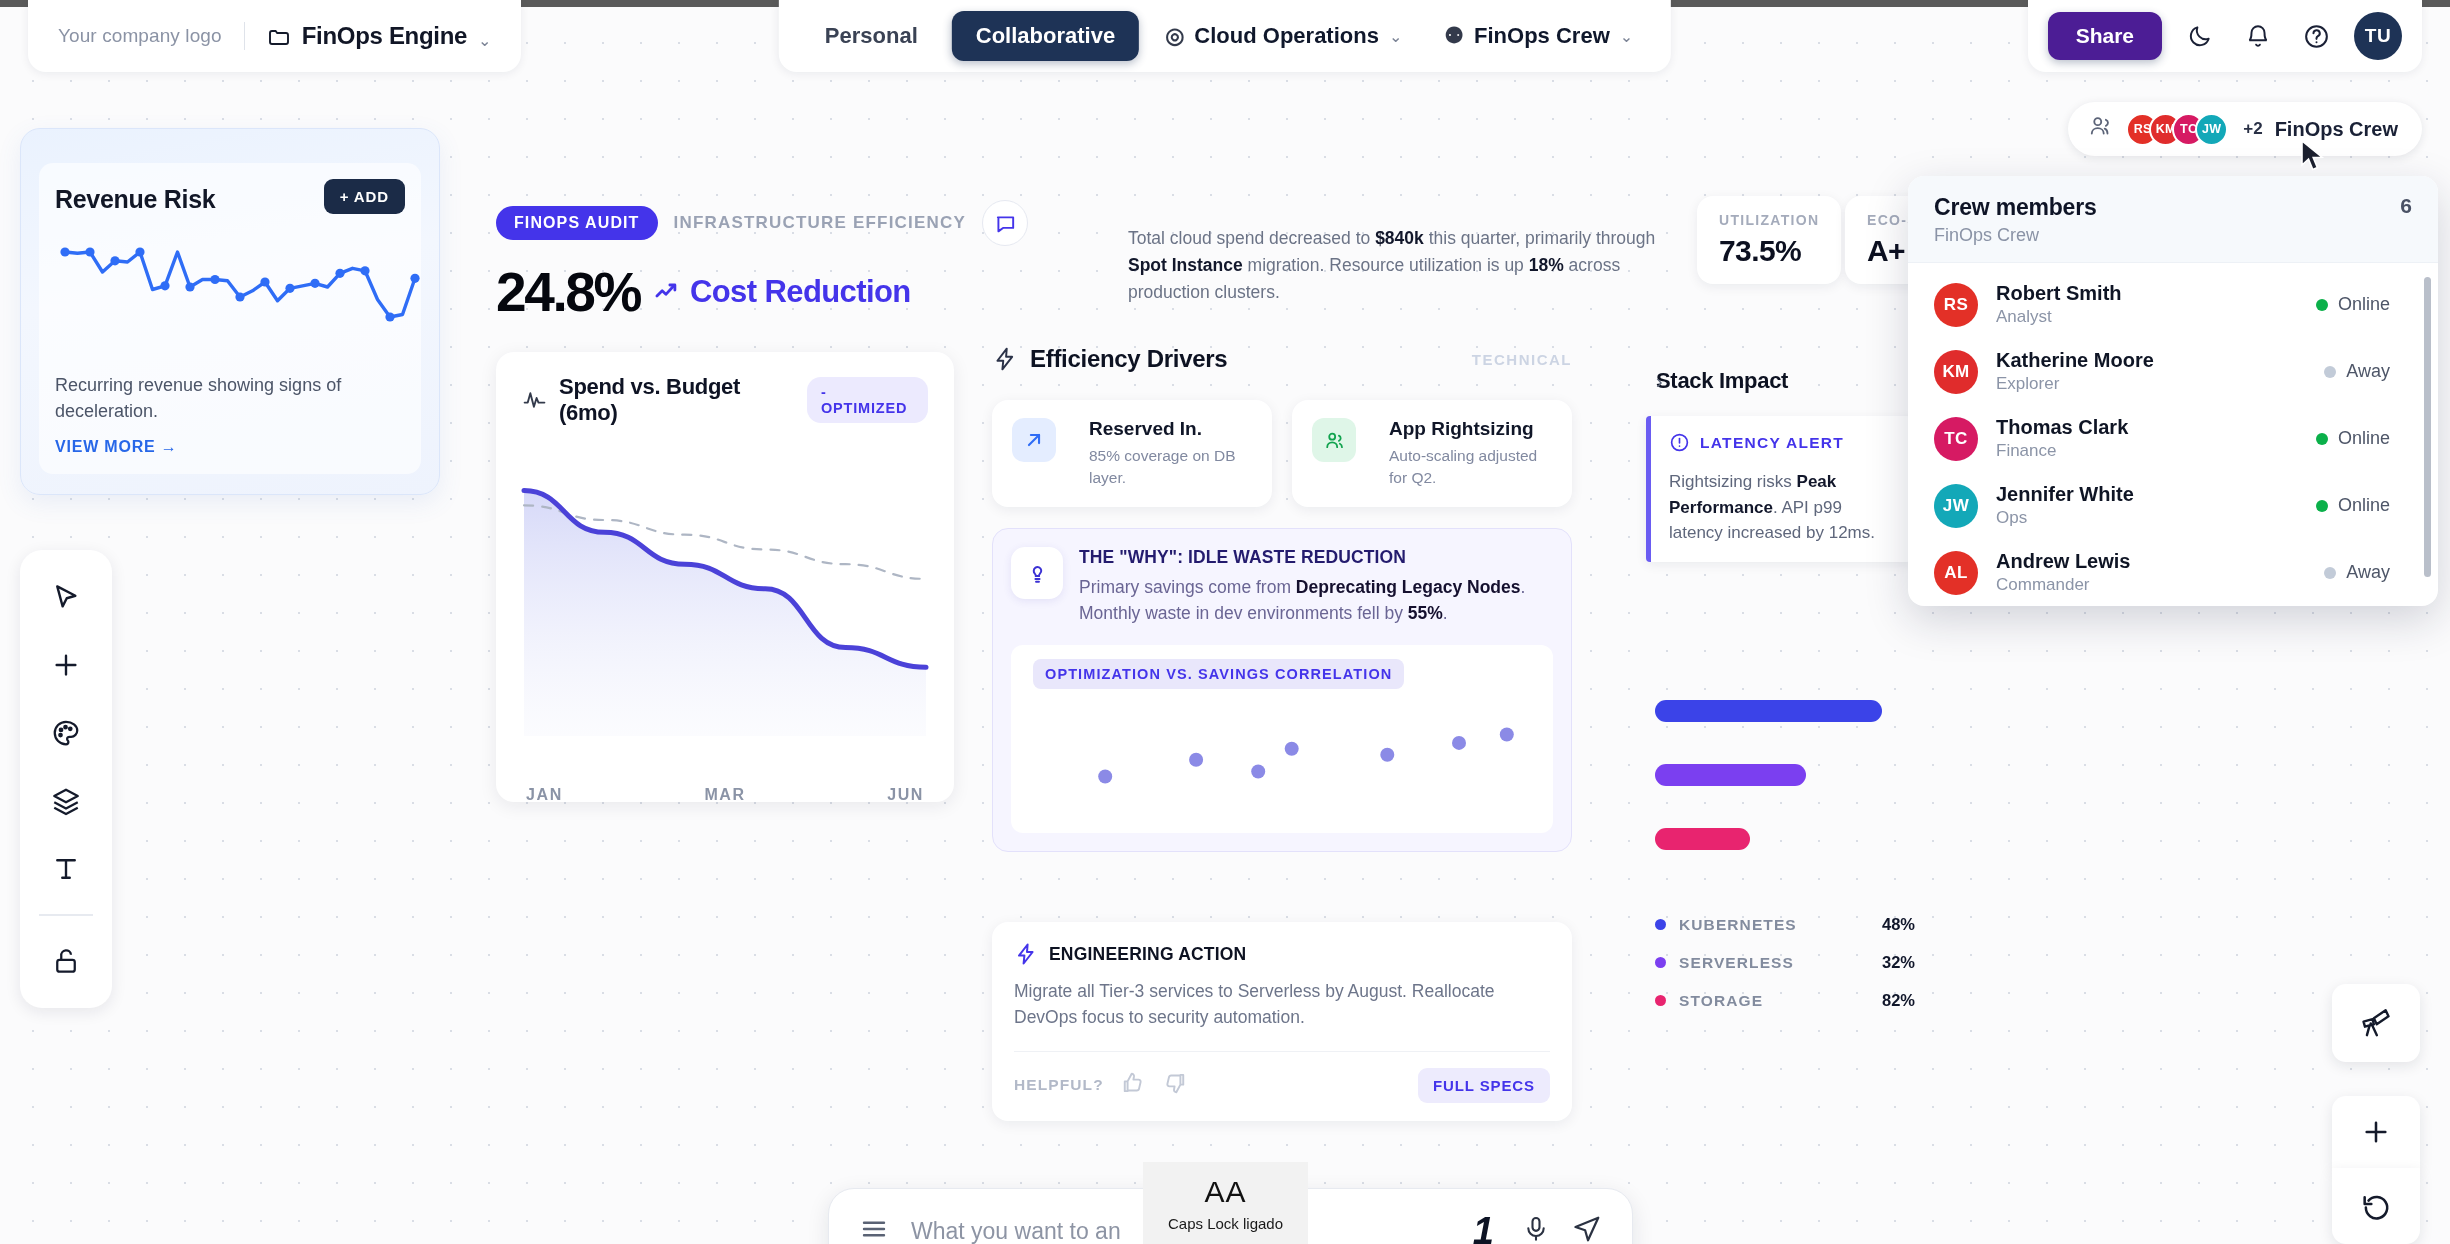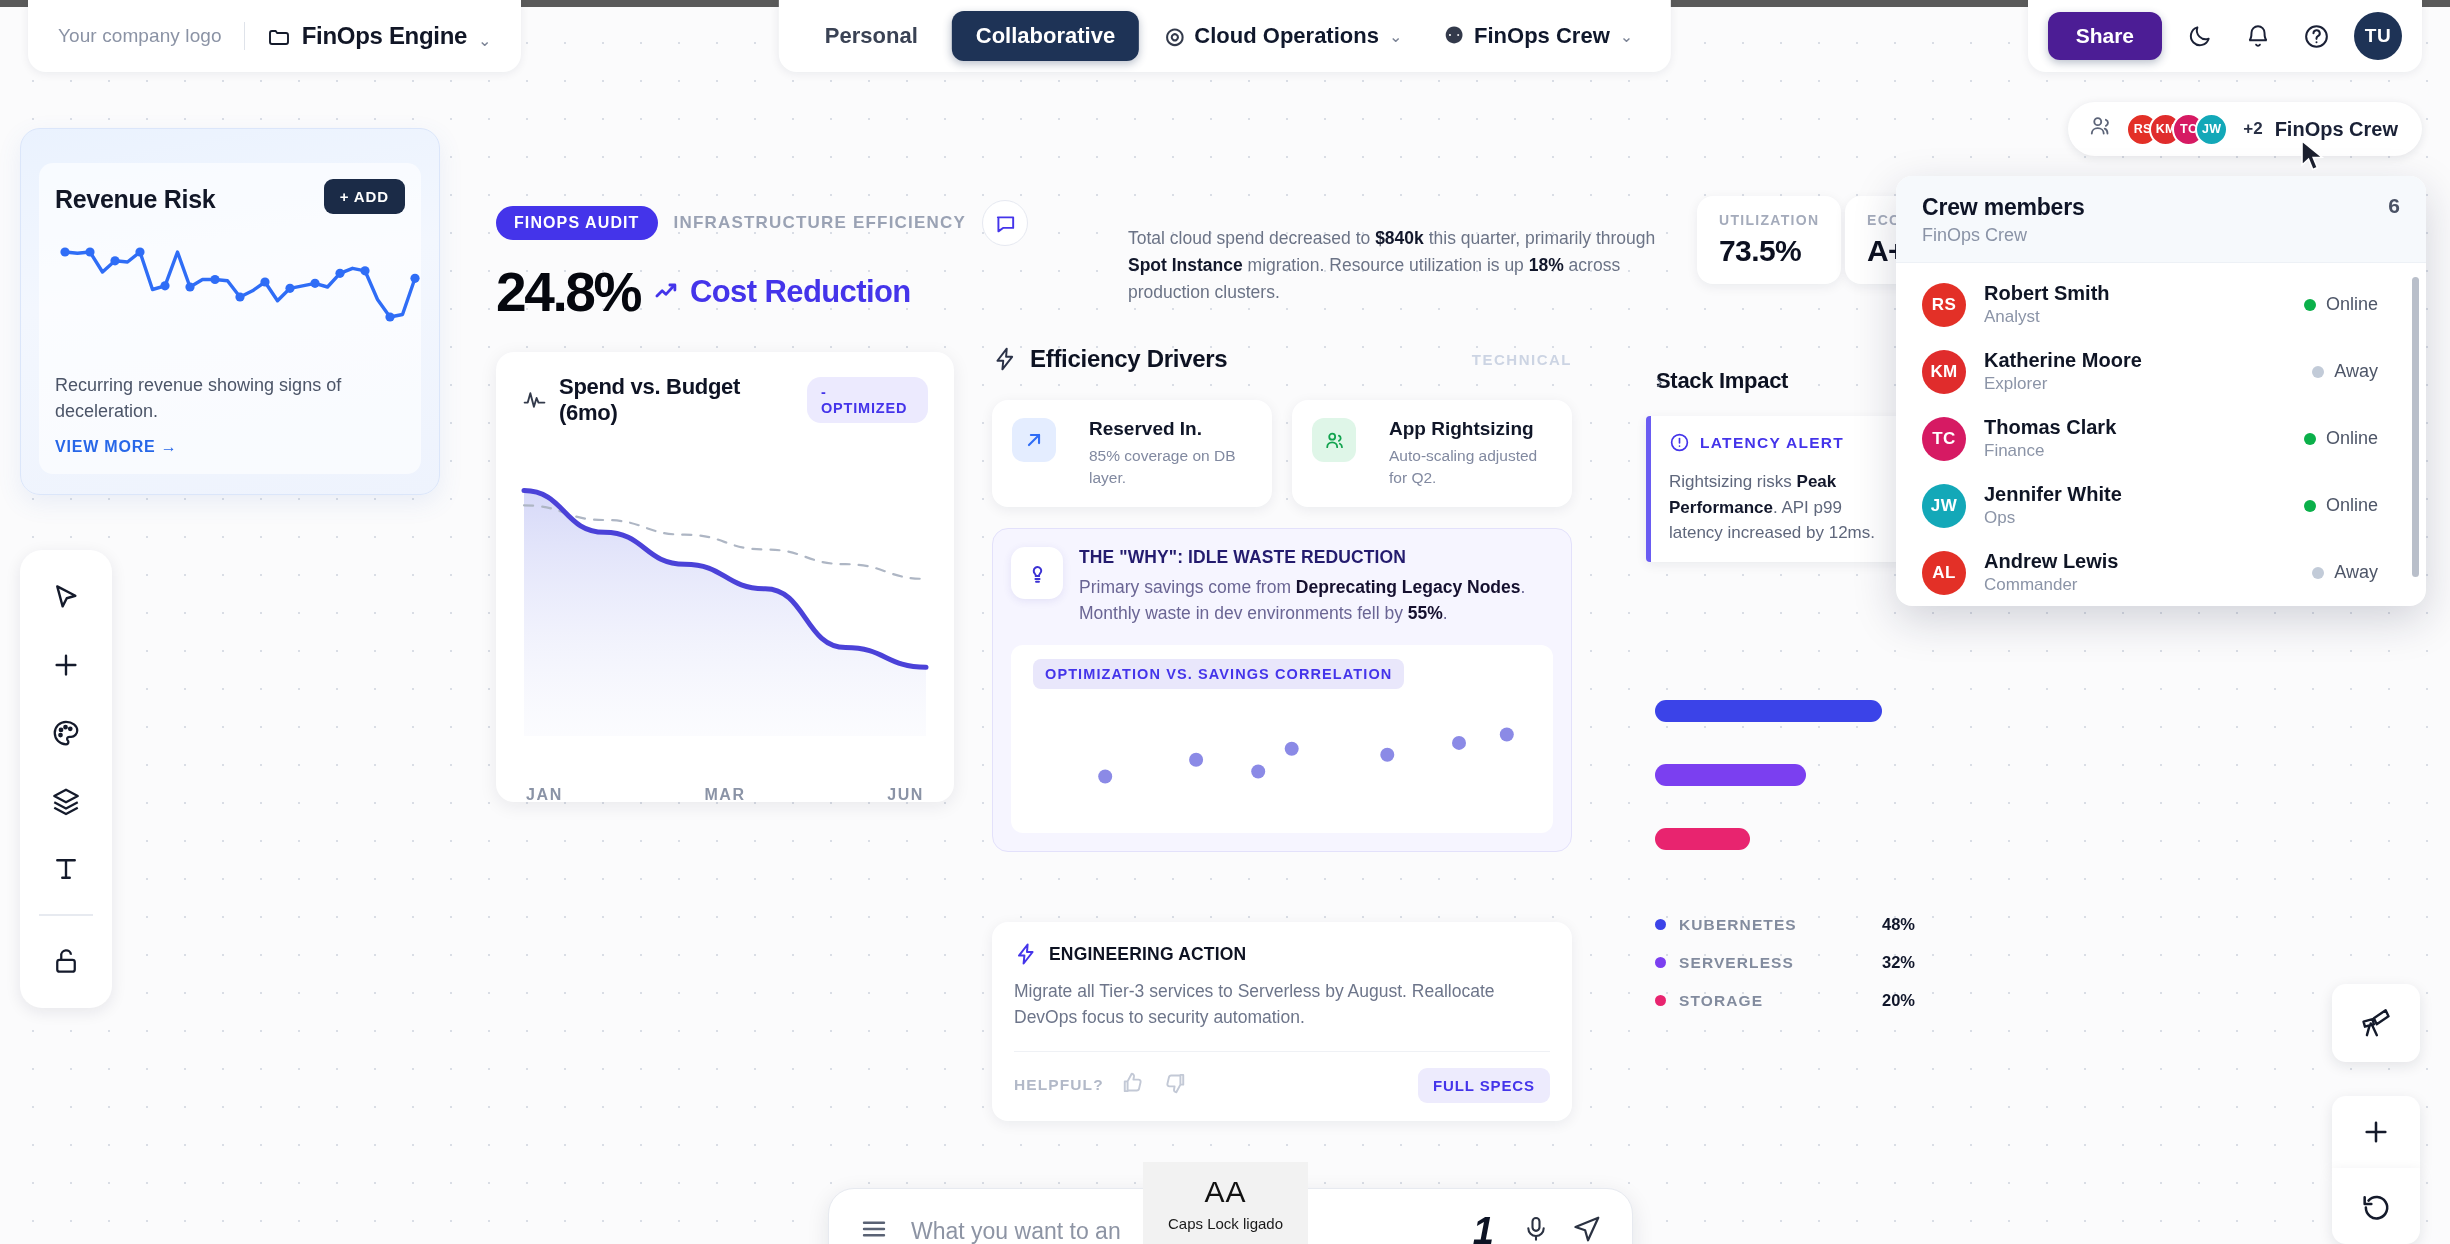--- a/index.html
+++ b/index.html
@@ -146,21 +146,21 @@
   
   #hbar-wrap{position:absolute;left:1655px;top:700px;width:300px;z-index:4}
   .hbar{height:22px;border-radius:11px;margin-bottom:42px}
   #legend-wrap{position:absolute;left:1655px;top:915px;width:260px;z-index:4}
   .lrow{display:flex;align-items:center;gap:13px;margin-bottom:19px}
   .ldot{width:11px;height:11px;border-radius:50%;flex:0 0 auto}
   .lname{font-size:15.5px;font-weight:700;letter-spacing:1.1px;color:#828b9e}
   .lval{margin-left:auto;font-size:16.5px;font-weight:800;color:#10162a}
 
   
-  #crew-dropdown{position:absolute;right:24px;top:176px;width:530px;background:#fff;border-radius:16px;box-shadow:0 14px 44px rgba(20,30,60,.18);z-index:40;overflow:hidden}
+  #crew-dropdown{position:absolute;right:12px;top:176px;width:530px;background:#fff;border-radius:16px;box-shadow:0 14px 44px rgba(20,30,60,.18);z-index:40;overflow:hidden}
   #crew-dd-head{background:#f6f9fc;padding:18px 26px 16px;border-bottom:1px solid #edf1f6;display:flex;align-items:flex-start}
   #crew-dd-title{font-size:23px;font-weight:700;color:#0e1426;letter-spacing:-.2px}
   #crew-dd-sub{font-size:18px;color:#8a93a6;margin-top:4px}
   #crew-dd-count{margin-left:auto;font-size:21px;font-weight:600;color:#4a5265}
   #crew-list{position:relative;max-height:343px;overflow:hidden;padding:8px 0 0}
   .crew-row{display:flex;align-items:center;gap:18px;padding:11px 26px}
   .crew-av{width:44px;height:44px;border-radius:50%;color:#fff;font-size:17px;font-weight:700;display:flex;align-items:center;justify-content:center;letter-spacing:.4px;flex:0 0 auto}
   .crew-nm{font-size:20px;font-weight:700;color:#0f1525}
   .crew-rl{font-size:17px;color:#8b94a7;margin-top:2px}
   .crew-st{margin-left:auto;display:flex;align-items:center;gap:10px;padding-right:22px}
@@ -510,21 +510,21 @@
       <span class="lval">48%</span>
     </div>
     <div class="lrow">
       <span class="ldot" style="background:#7b3ff0"></span>
       <span class="lname">SERVERLESS</span>
       <span class="lval">32%</span>
     </div>
     <div class="lrow">
       <span class="ldot" style="background:#e8246f"></span>
       <span class="lname">STORAGE</span>
-      <span class="lval">20%</span>
+      <span class="lval">82%</span>
     </div>
   </div>
 
 <div id="crew-dropdown">
   <div id="crew-dd-head">
     <span>
       <div id="crew-dd-title">Crew members</div>
       <div id="crew-dd-sub">FinOps Crew</div>
     </span>
     <span id="crew-dd-count">6</span>

